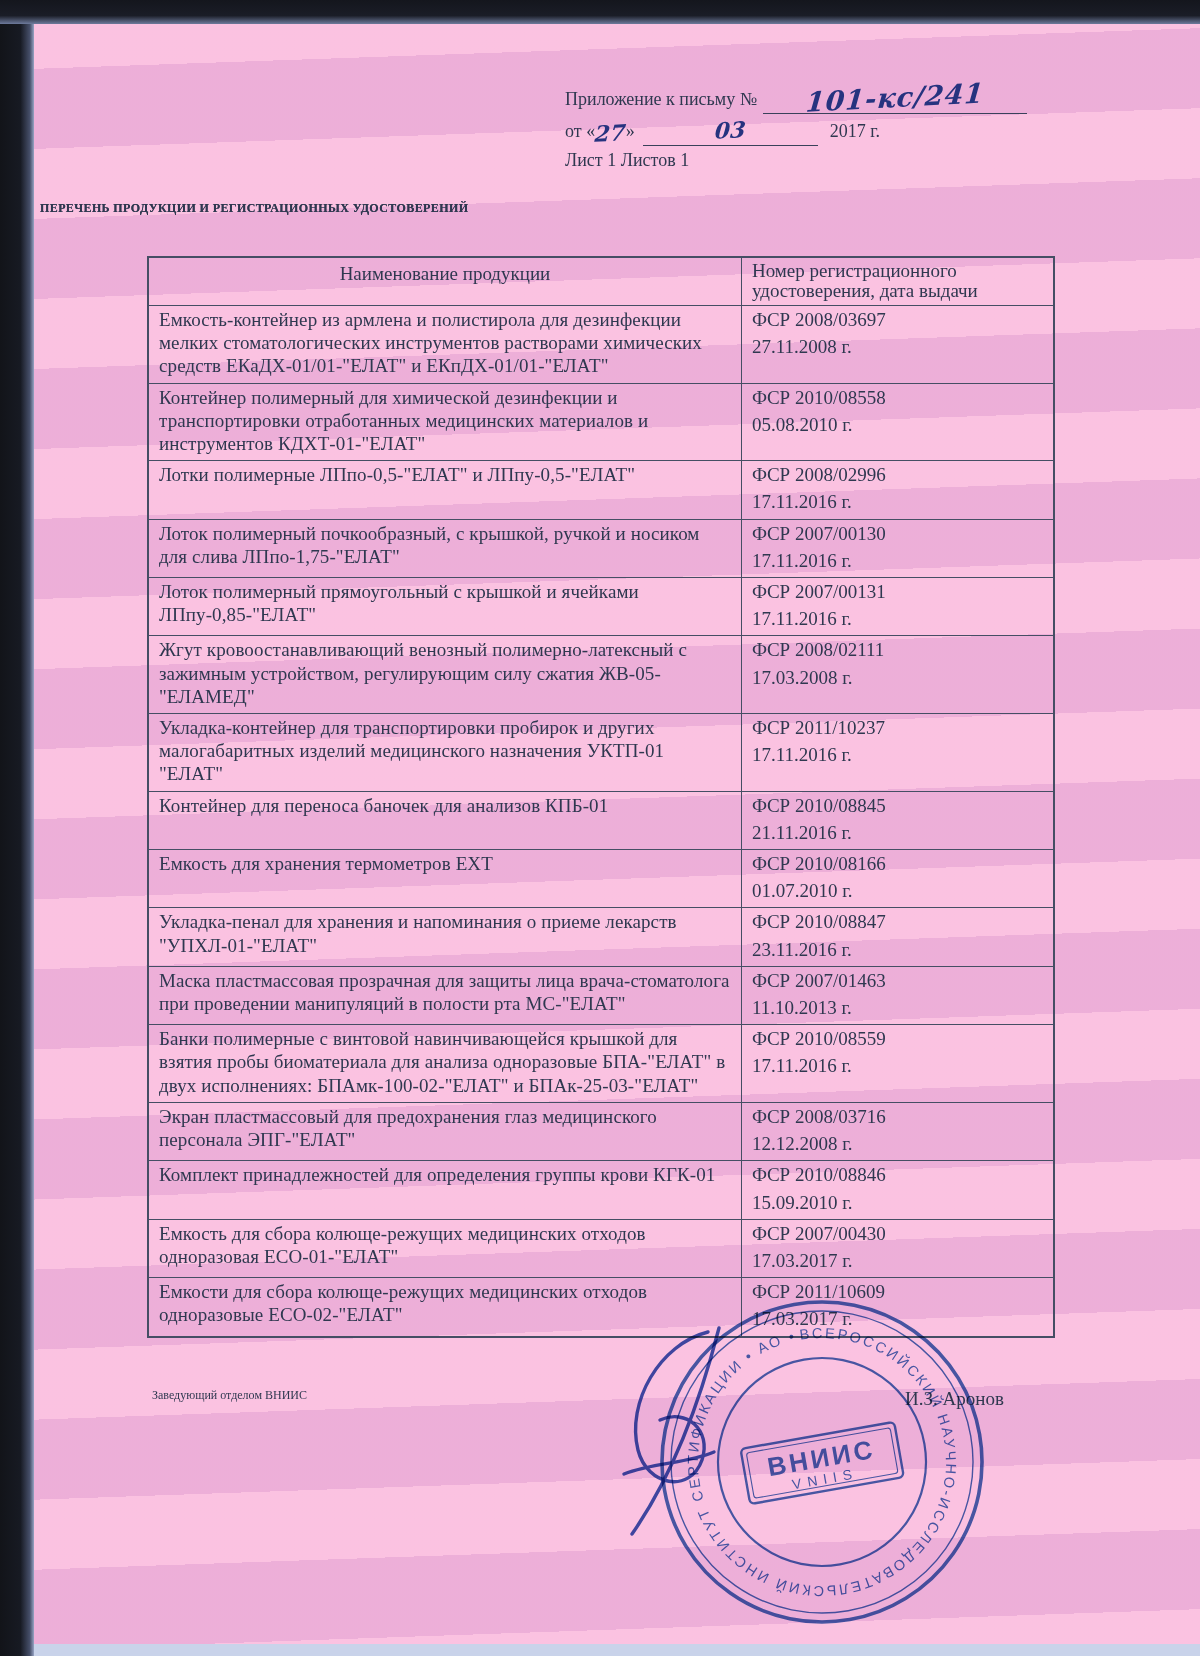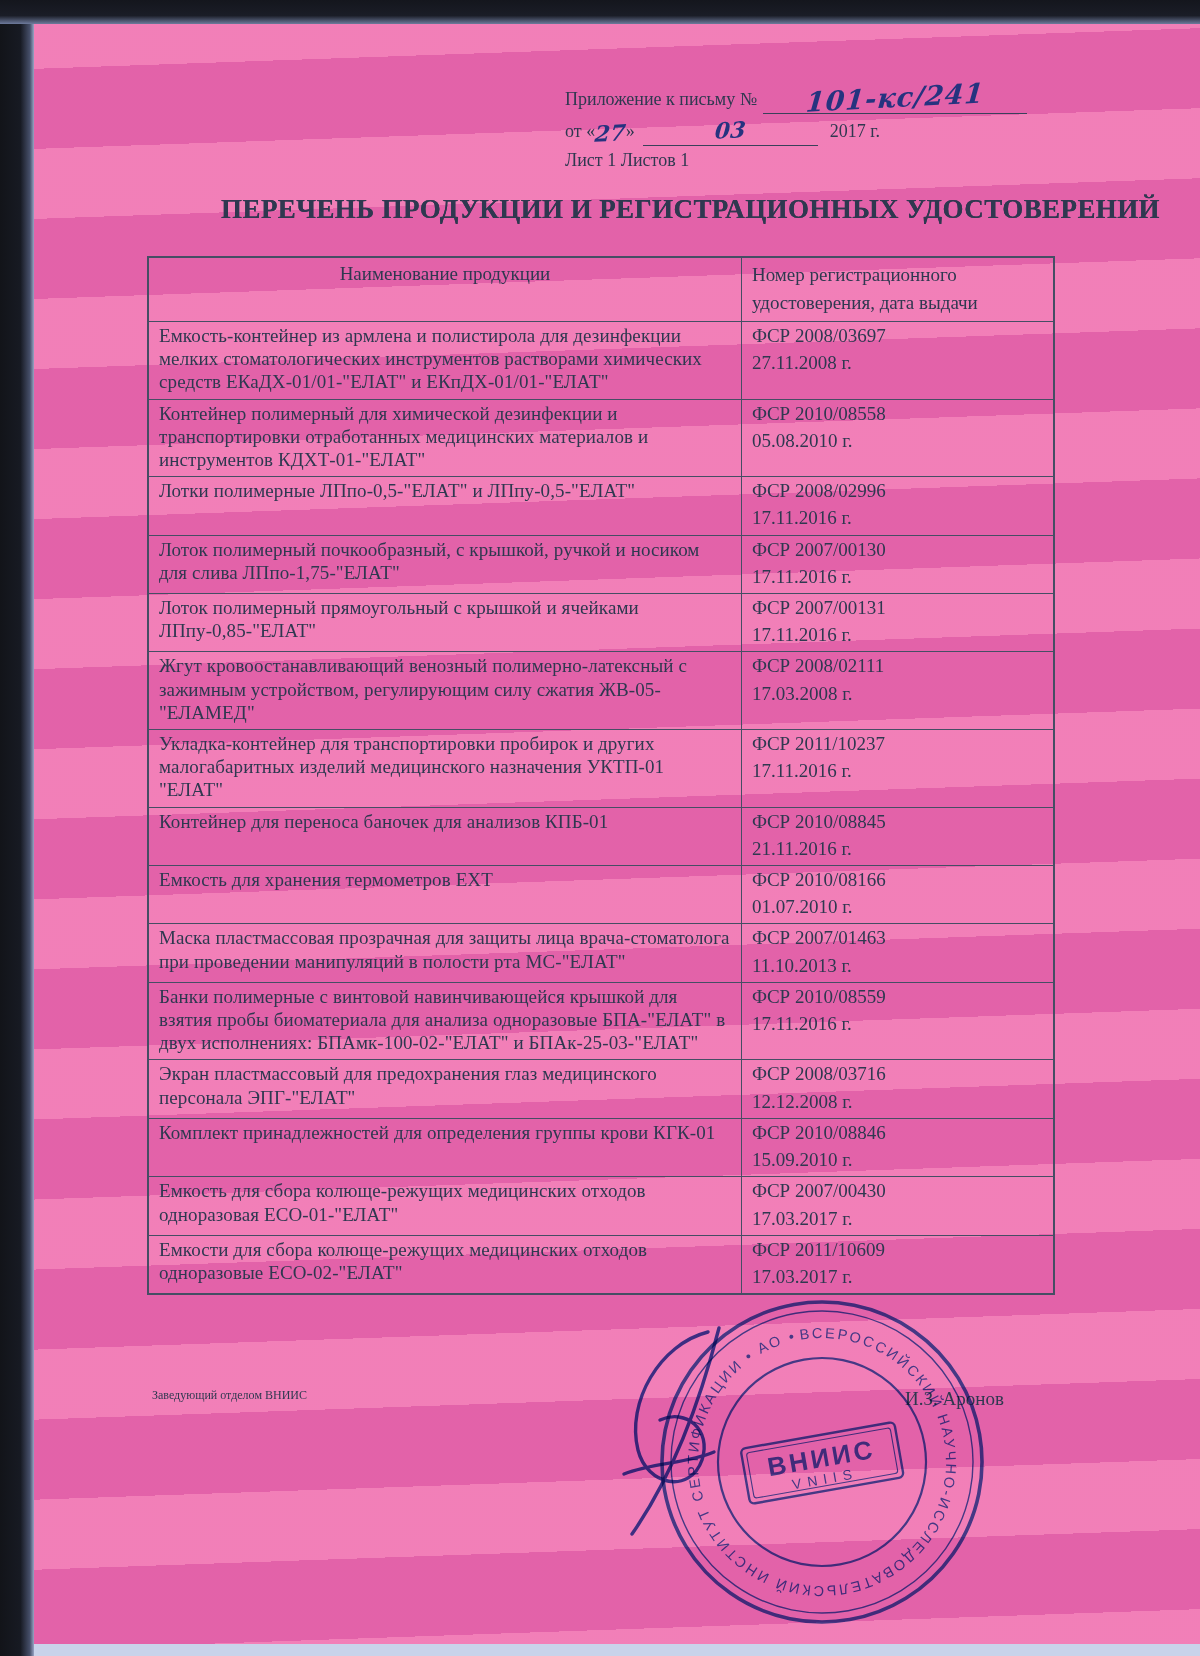--- a/index.html
+++ b/index.html
@@ -6,21 +6,21 @@
   html, body { width:1200px; height:1656px; }
   body {
     position:relative;
     overflow:hidden;
     background:#0d0f14;
     font-family:"Liberation Serif", serif;
     color:#2f3850;
   }
   .page {
     position:absolute; inset:0;
-    background:#ec4899;
+    background:#f9a8d4;
   }
   .page::before {
     content:""; position:absolute; inset:0; z-index:0;
     background:
       repeating-linear-gradient(178deg,
         rgba(255,255,255,.30) 0 70px,
         rgba(189,202,233,.20) 70px 150px);
     pointer-events:none;
   }
   .edge-left {
@@ -53,39 +53,39 @@
   .hand {
     font-family:"DejaVu Serif", serif; font-style:italic; font-weight:bold;
     color:#26337f; display:inline-block;
     transform:rotate(-3deg) skewX(-8deg);
   }
   .hand.big { font-size:27px; letter-spacing:1px; position:relative; top:3px; }
   .hand.med { font-size:22px; position:relative; top:2px; }
 
   
   .title {
-    position:absolute; top:194px; left:40px; width:1120px; z-index:2;
-    text-align:right; font-size:27px; font-weight:bold; letter-spacing:.4px;
+    position:absolute; top:201px; left:40px; width:1120px; z-index:2;
+    text-align:left; font-size:12px; font-weight:bold; letter-spacing:.4px;
     text-shadow:0 0 .4px #2f3850;
   }
 
   
   .doc-table {
     position:absolute; left:147px; top:256px; width:908px; z-index:1;
     border-collapse:collapse; font-size:19px;
     border:2.6px solid #454e64;
   }
   .doc-table th, .doc-table td {
     border:1.7px solid #454e64; vertical-align:top;
   }
   th.name-h {
     text-align:center; font-weight:normal; padding:5px 8px 20px;
   }
   th.cert-h {
-    text-align:left; font-weight:normal; padding:3px 8px 4px 10px; line-height:28px;
+    text-align:left; font-weight:normal; padding:3px 8px 4px 10px; line-height:20px;
   }
   td.name-cell { padding:2px 10px 5px 10px; line-height:23.2px; letter-spacing:.1px; }
   td.cert-cell { padding:2px 16px 5px 10px; line-height:23.2px; }
   .cert-date { margin-top:4px; }
 
   
   .sign-title { position:absolute; left:152px; top:1388px; font-size:12px; z-index:2; }
   .sign-name  { position:absolute; left:905px; top:1388px; font-size:19px; z-index:2; }
 
   .signature-svg {
@@ -215,20 +215,29 @@
     <tr>
       <td class="name-cell">
         <span>Емкость для хранения термометров ЕХТ</span>
       </td>
       <td class="cert-cell">
         <div>ФСР 2010/08166</div>
         <div class="cert-date">01.07.2010 г.</div>
       </td>
     </tr>
 
+    <tr>
+      <td class="name-cell">
+        <span>Укладка-пенал для хранения и напоминания о приеме лекарств "УПХЛ-01-"ЕЛАТ"</span>
+      </td>
+      <td class="cert-cell">
+        <div>ФСР 2010/08847</div>
+        <div class="cert-date">23.11.2016 г.</div>
+      </td>
+    </tr>
 
 
     <tr>
       <td class="name-cell">
         <span>Маска пластмассовая прозрачная для защиты лица врача-стоматолога при проведении манипуляций в полости рта МС-"ЕЛАТ"</span>
       </td>
       <td class="cert-cell">
         <div>ФСР 2007/01463</div>
         <div class="cert-date">11.10.2013 г.</div>
       </td>

